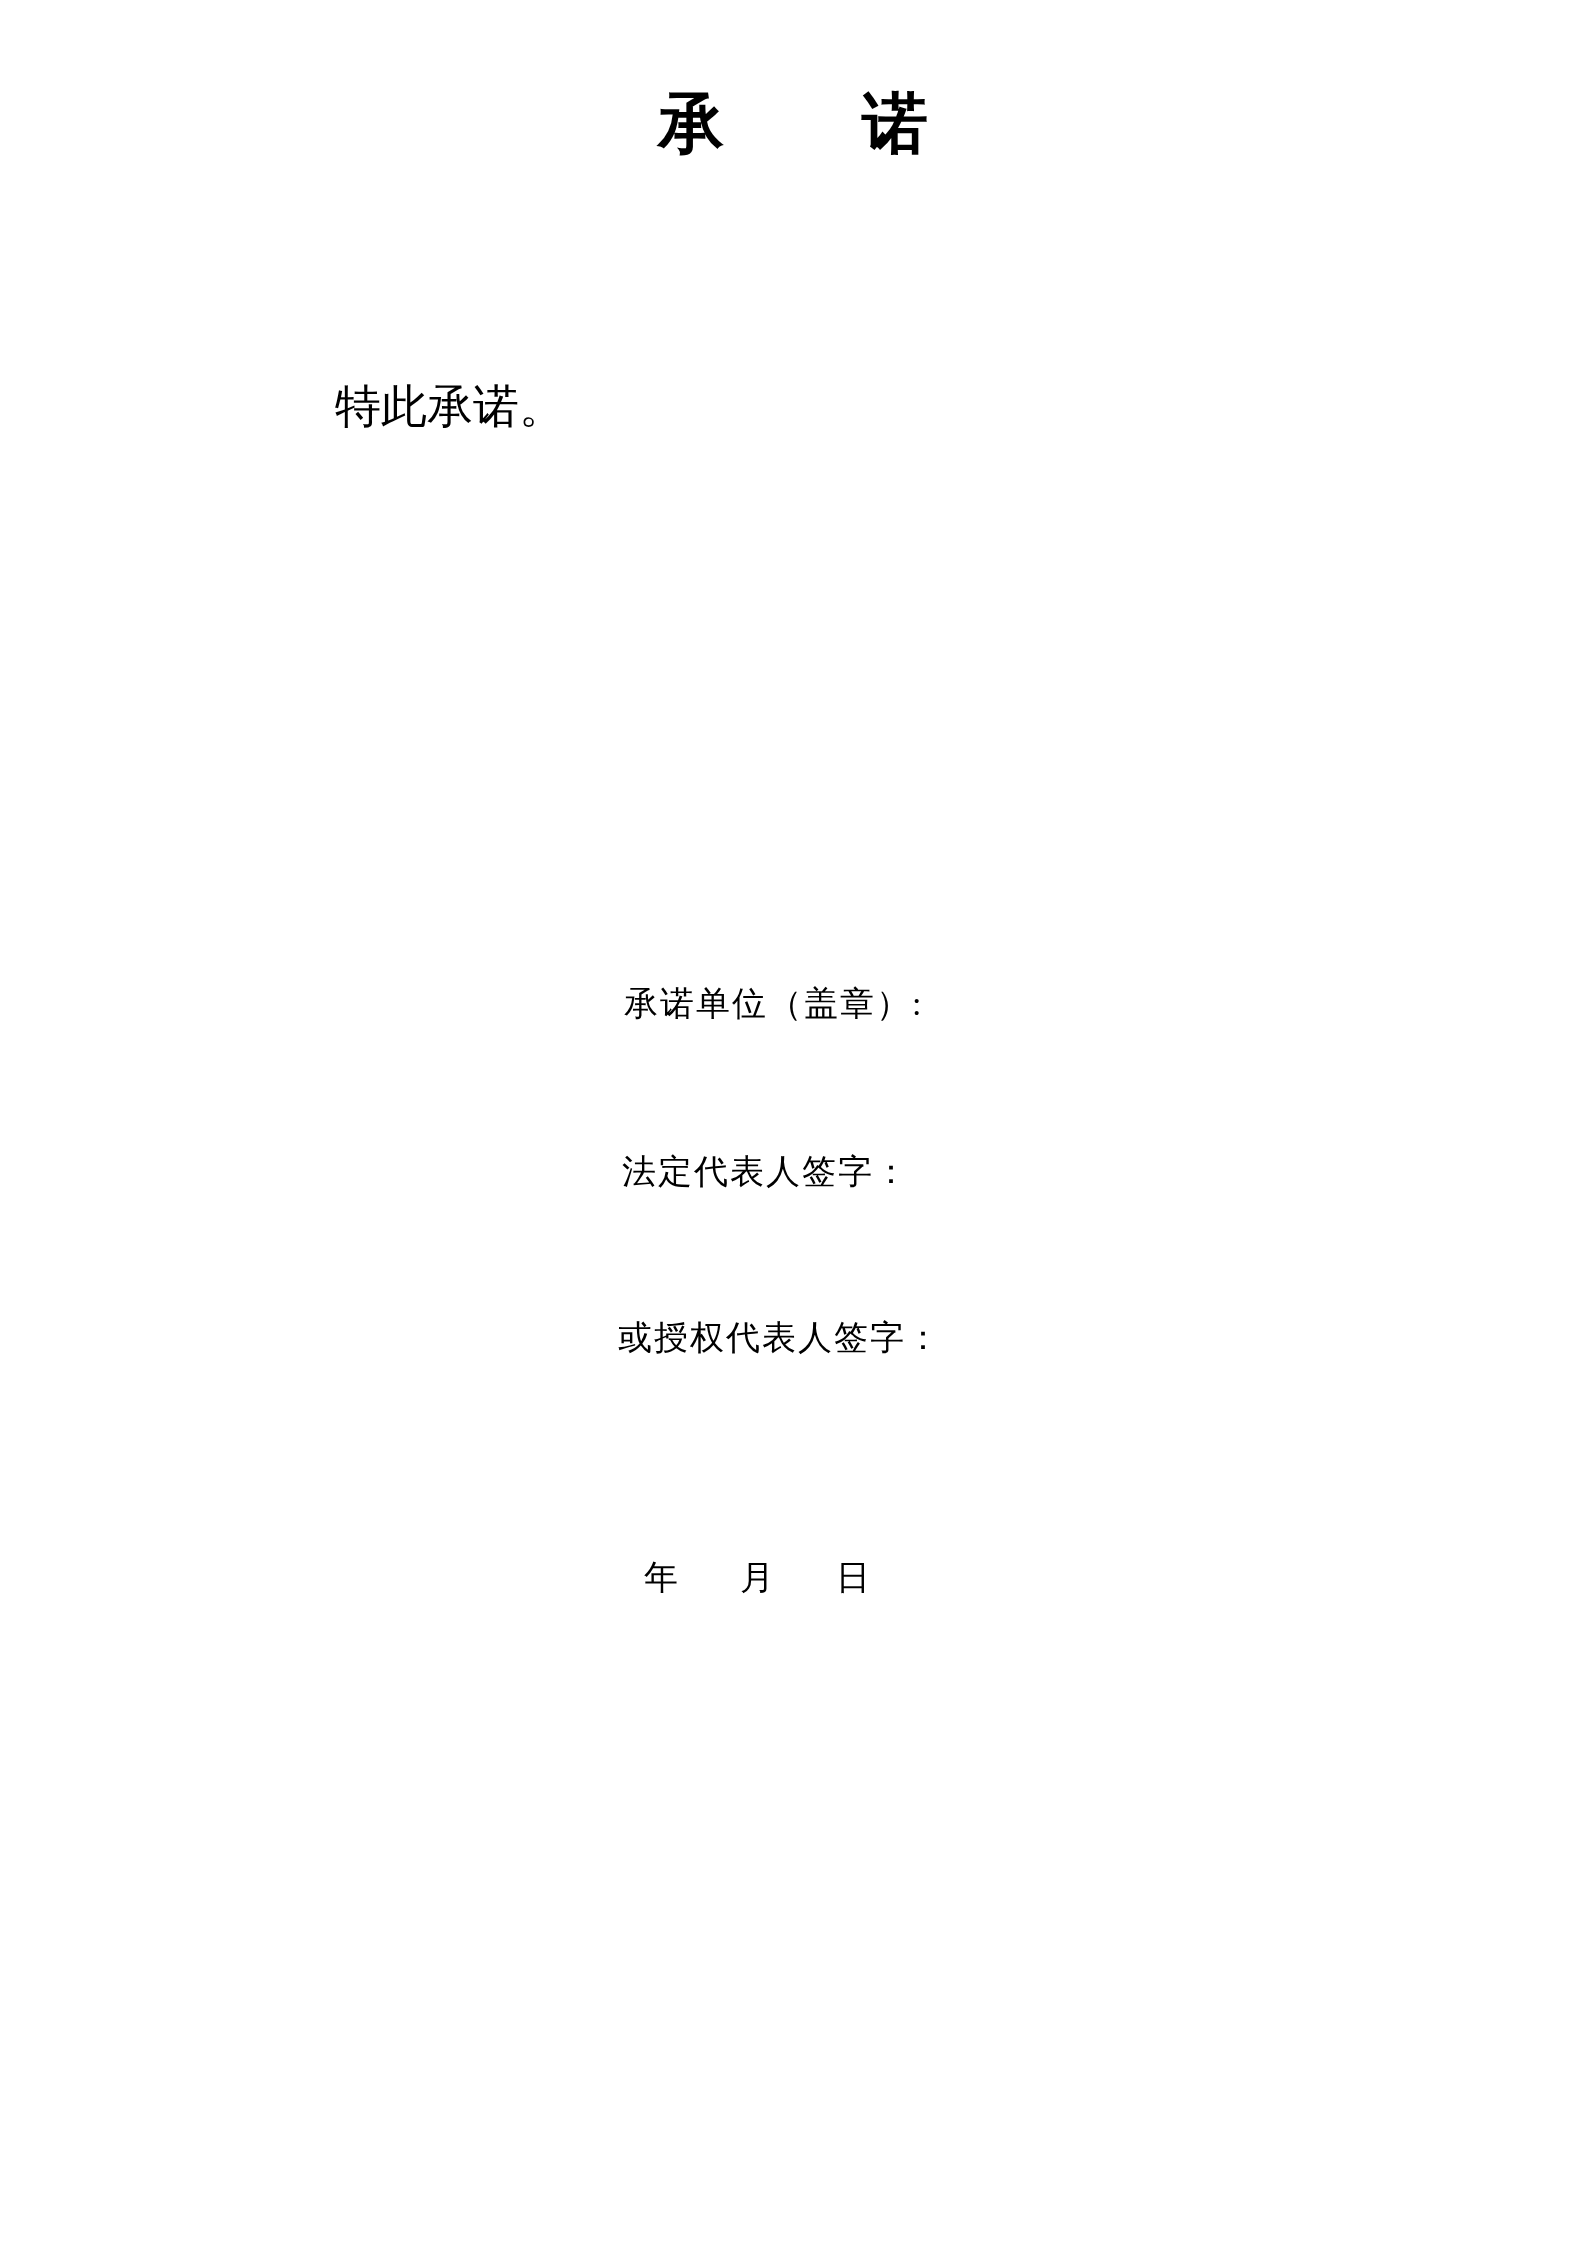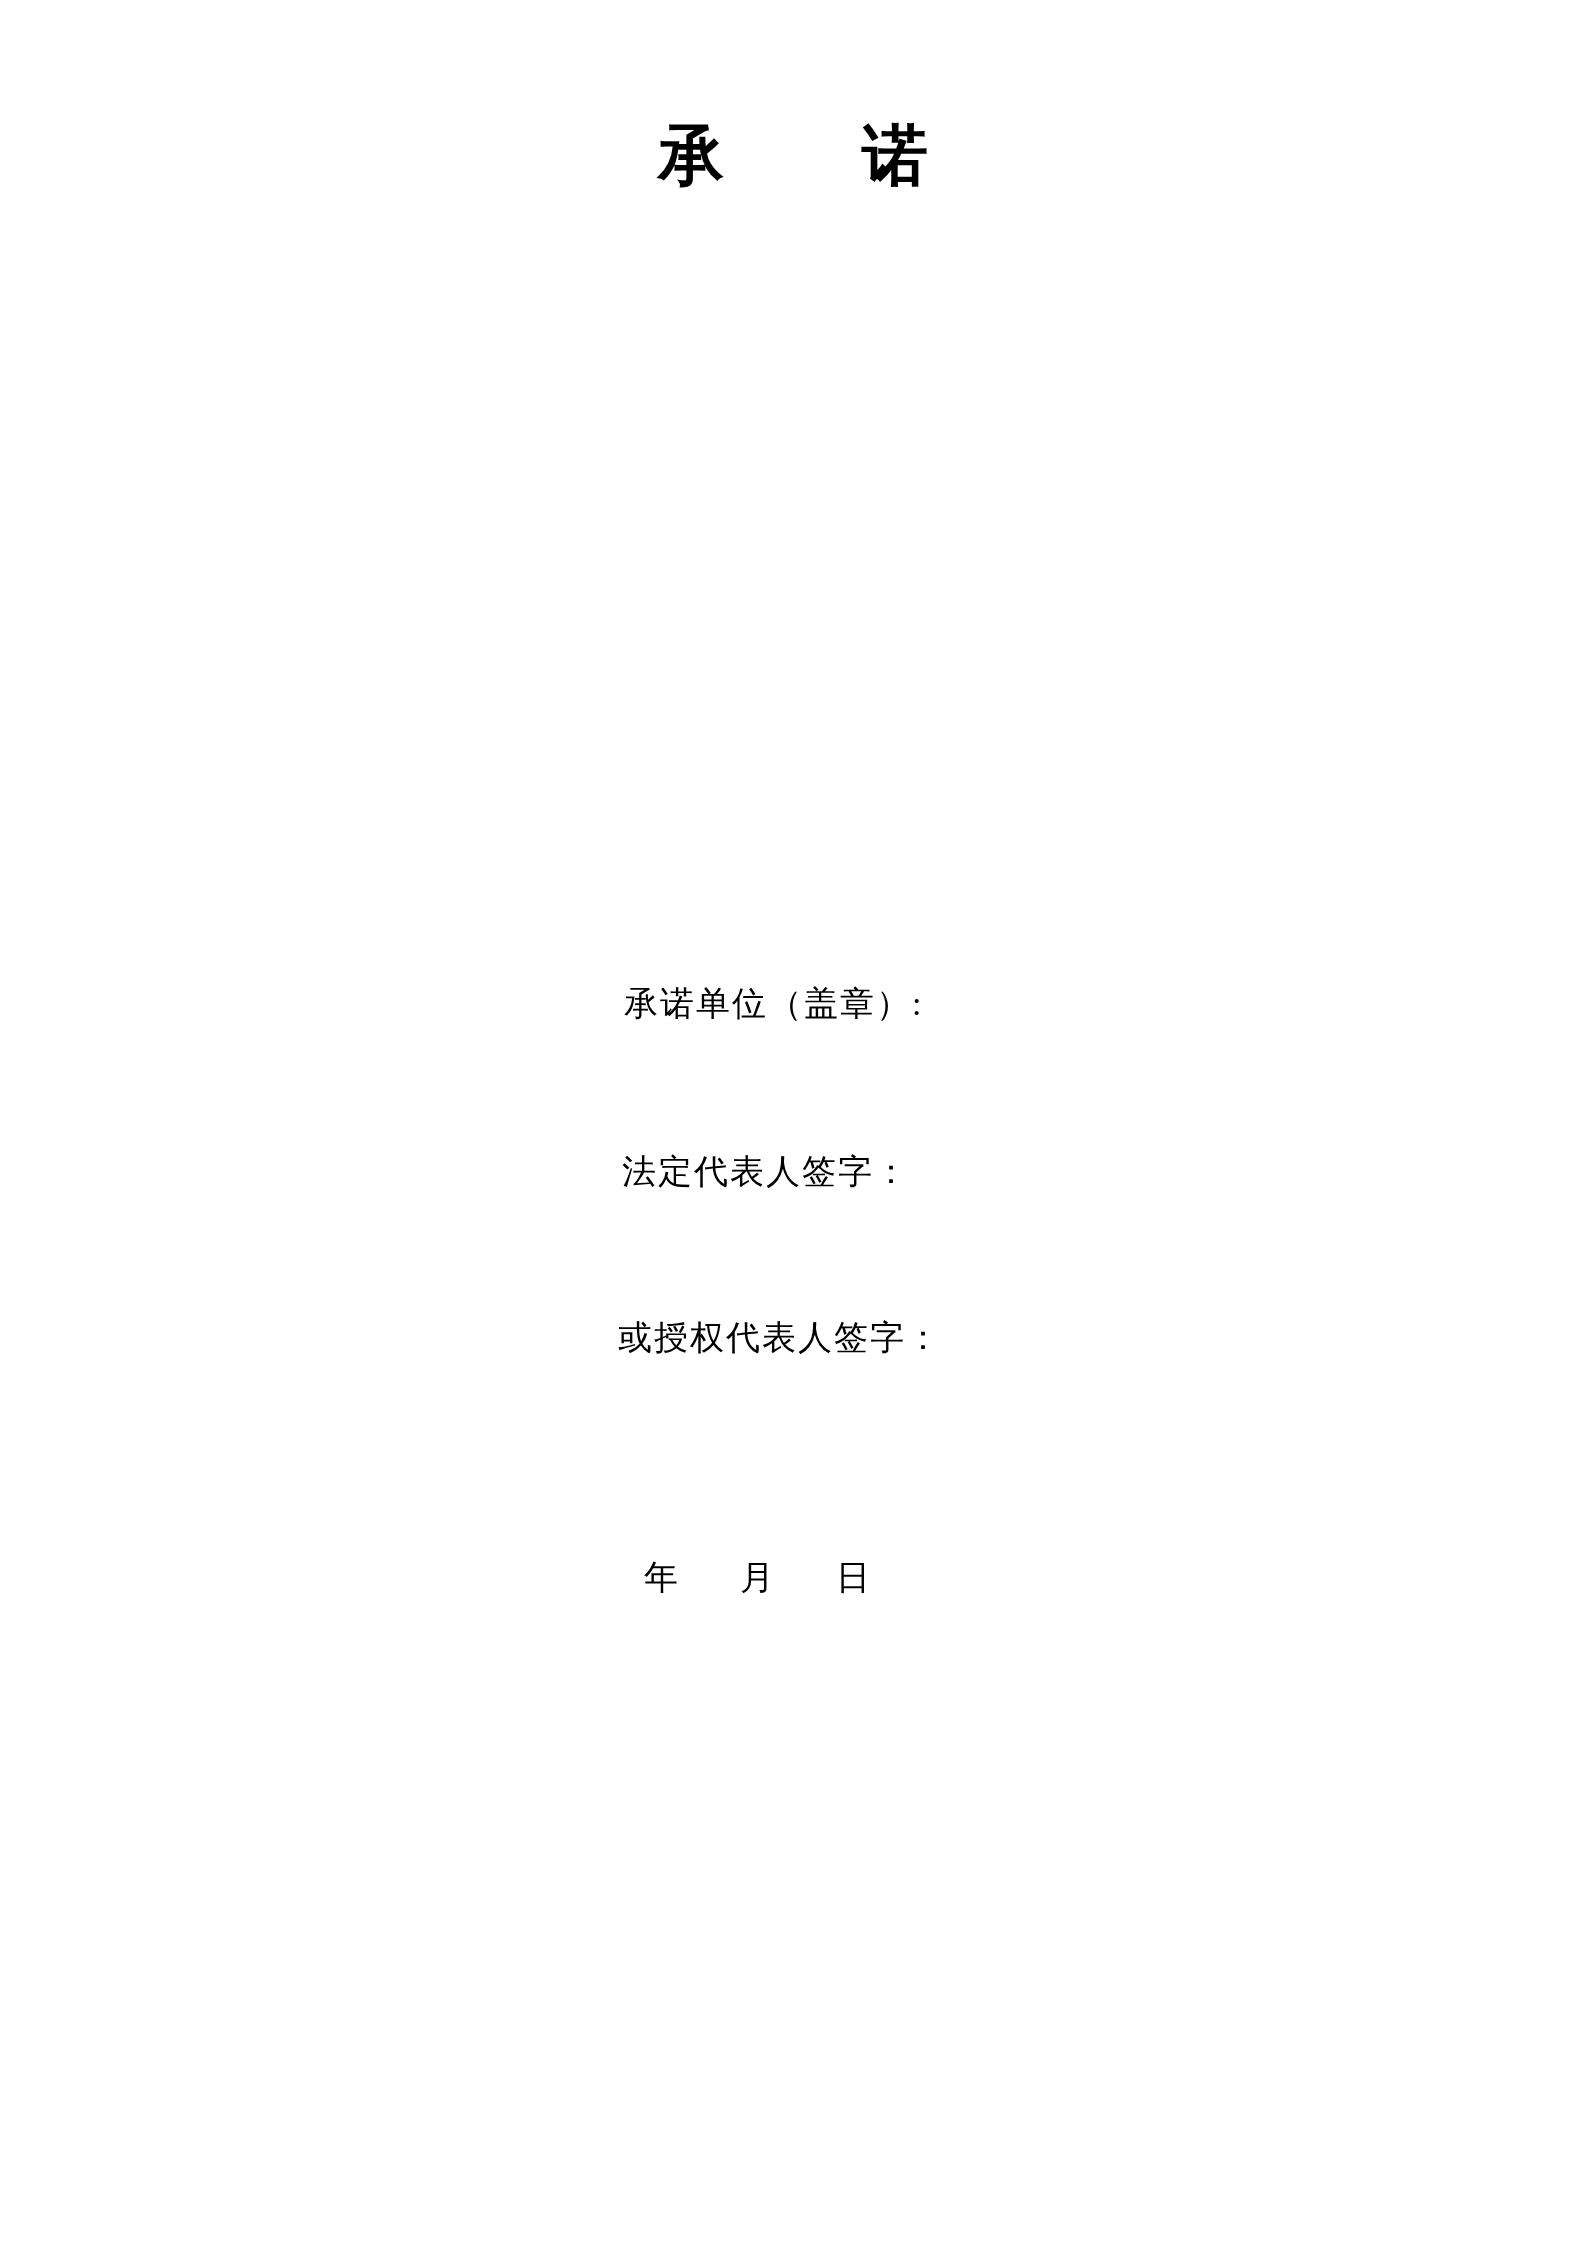--- a/index.html
+++ b/index.html
@@ -12,21 +12,21 @@
     position: relative;
     width: 1588px;
     height: 2245px;
     background: #ffffff;
     color: #000000;
     font-family: "Liberation Serif", "DejaVu Serif", serif;
     overflow: hidden;
   }
   .doc-title {
     margin: 0;
-    padding-top: 120px;
+    padding-top: 88px;
     text-align: center;
     font-size: 66px;
     line-height: 72px;
     font-weight: bold;
     letter-spacing: 2px;
     white-space: pre;
   }
   .doc-body {
     position: absolute;
     left: 243px;
@@ -63,20 +63,21 @@
   .sig-date  { left: 628px; top: 1536px; letter-spacing: 14px; }
 </style>
 </head>
 <body>
 
 <div class="page">
 
   <h1 class="doc-title">承　　诺</h1>
 
   <div class="doc-body">
+    <p class="closing">特此承诺。</p>
   </div>
 
   <p class="sig-line sig-unit">承诺单位（盖章）:</p>
 
   <p class="sig-line sig-legal">法定代表人签字：</p>
 
   <p class="sig-line sig-auth">或授权代表人签字：</p>
 
   <p class="sig-line sig-date">年　月　日</p>
 

